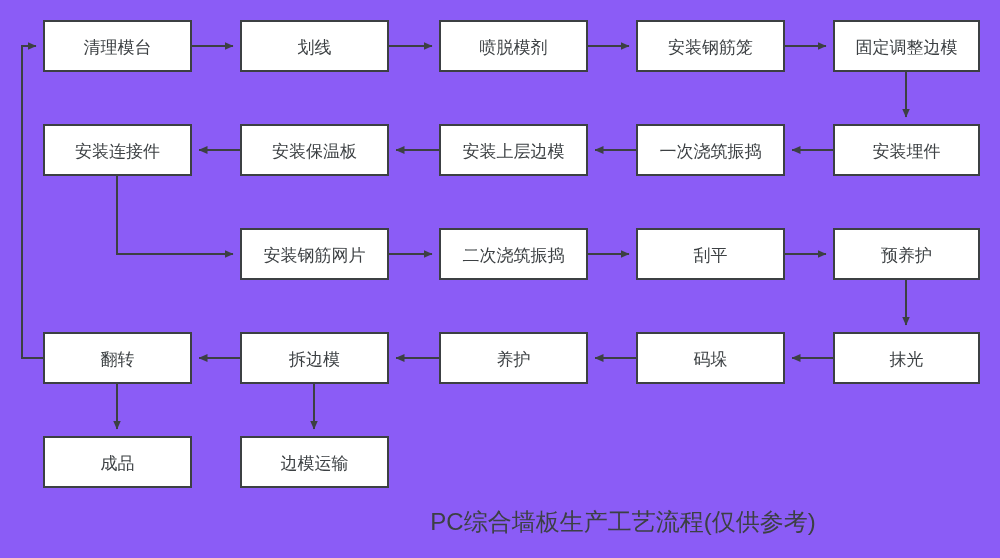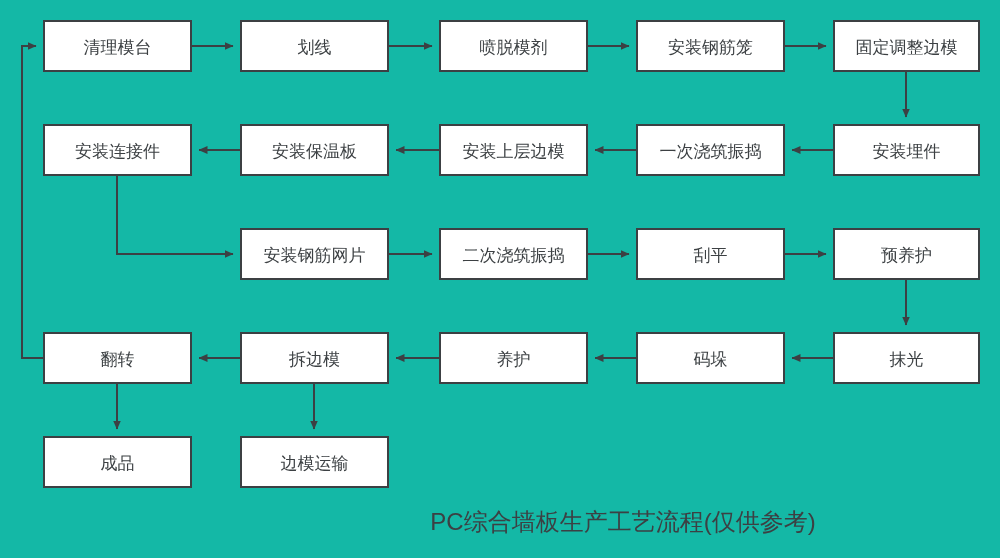--- a/index.html
+++ b/index.html
@@ -10,21 +10,21 @@
   body {
     width: 1000px;
     height: 558px;
     font-family: "Liberation Sans", "DejaVu Sans", sans-serif;
     overflow: hidden;
   }
   #flowchart-root {
     position: relative;
     width: 1000px;
     height: 558px;
-    background: #14b8a6;
+    background: #8b5cf6;
   }
   svg.diagram {
     display: block;
     width: 1000px;
     height: 558px;
   }
   .node-rect {
     fill: #ffffff;
     stroke: #3c4043;
     stroke-width: 2;

